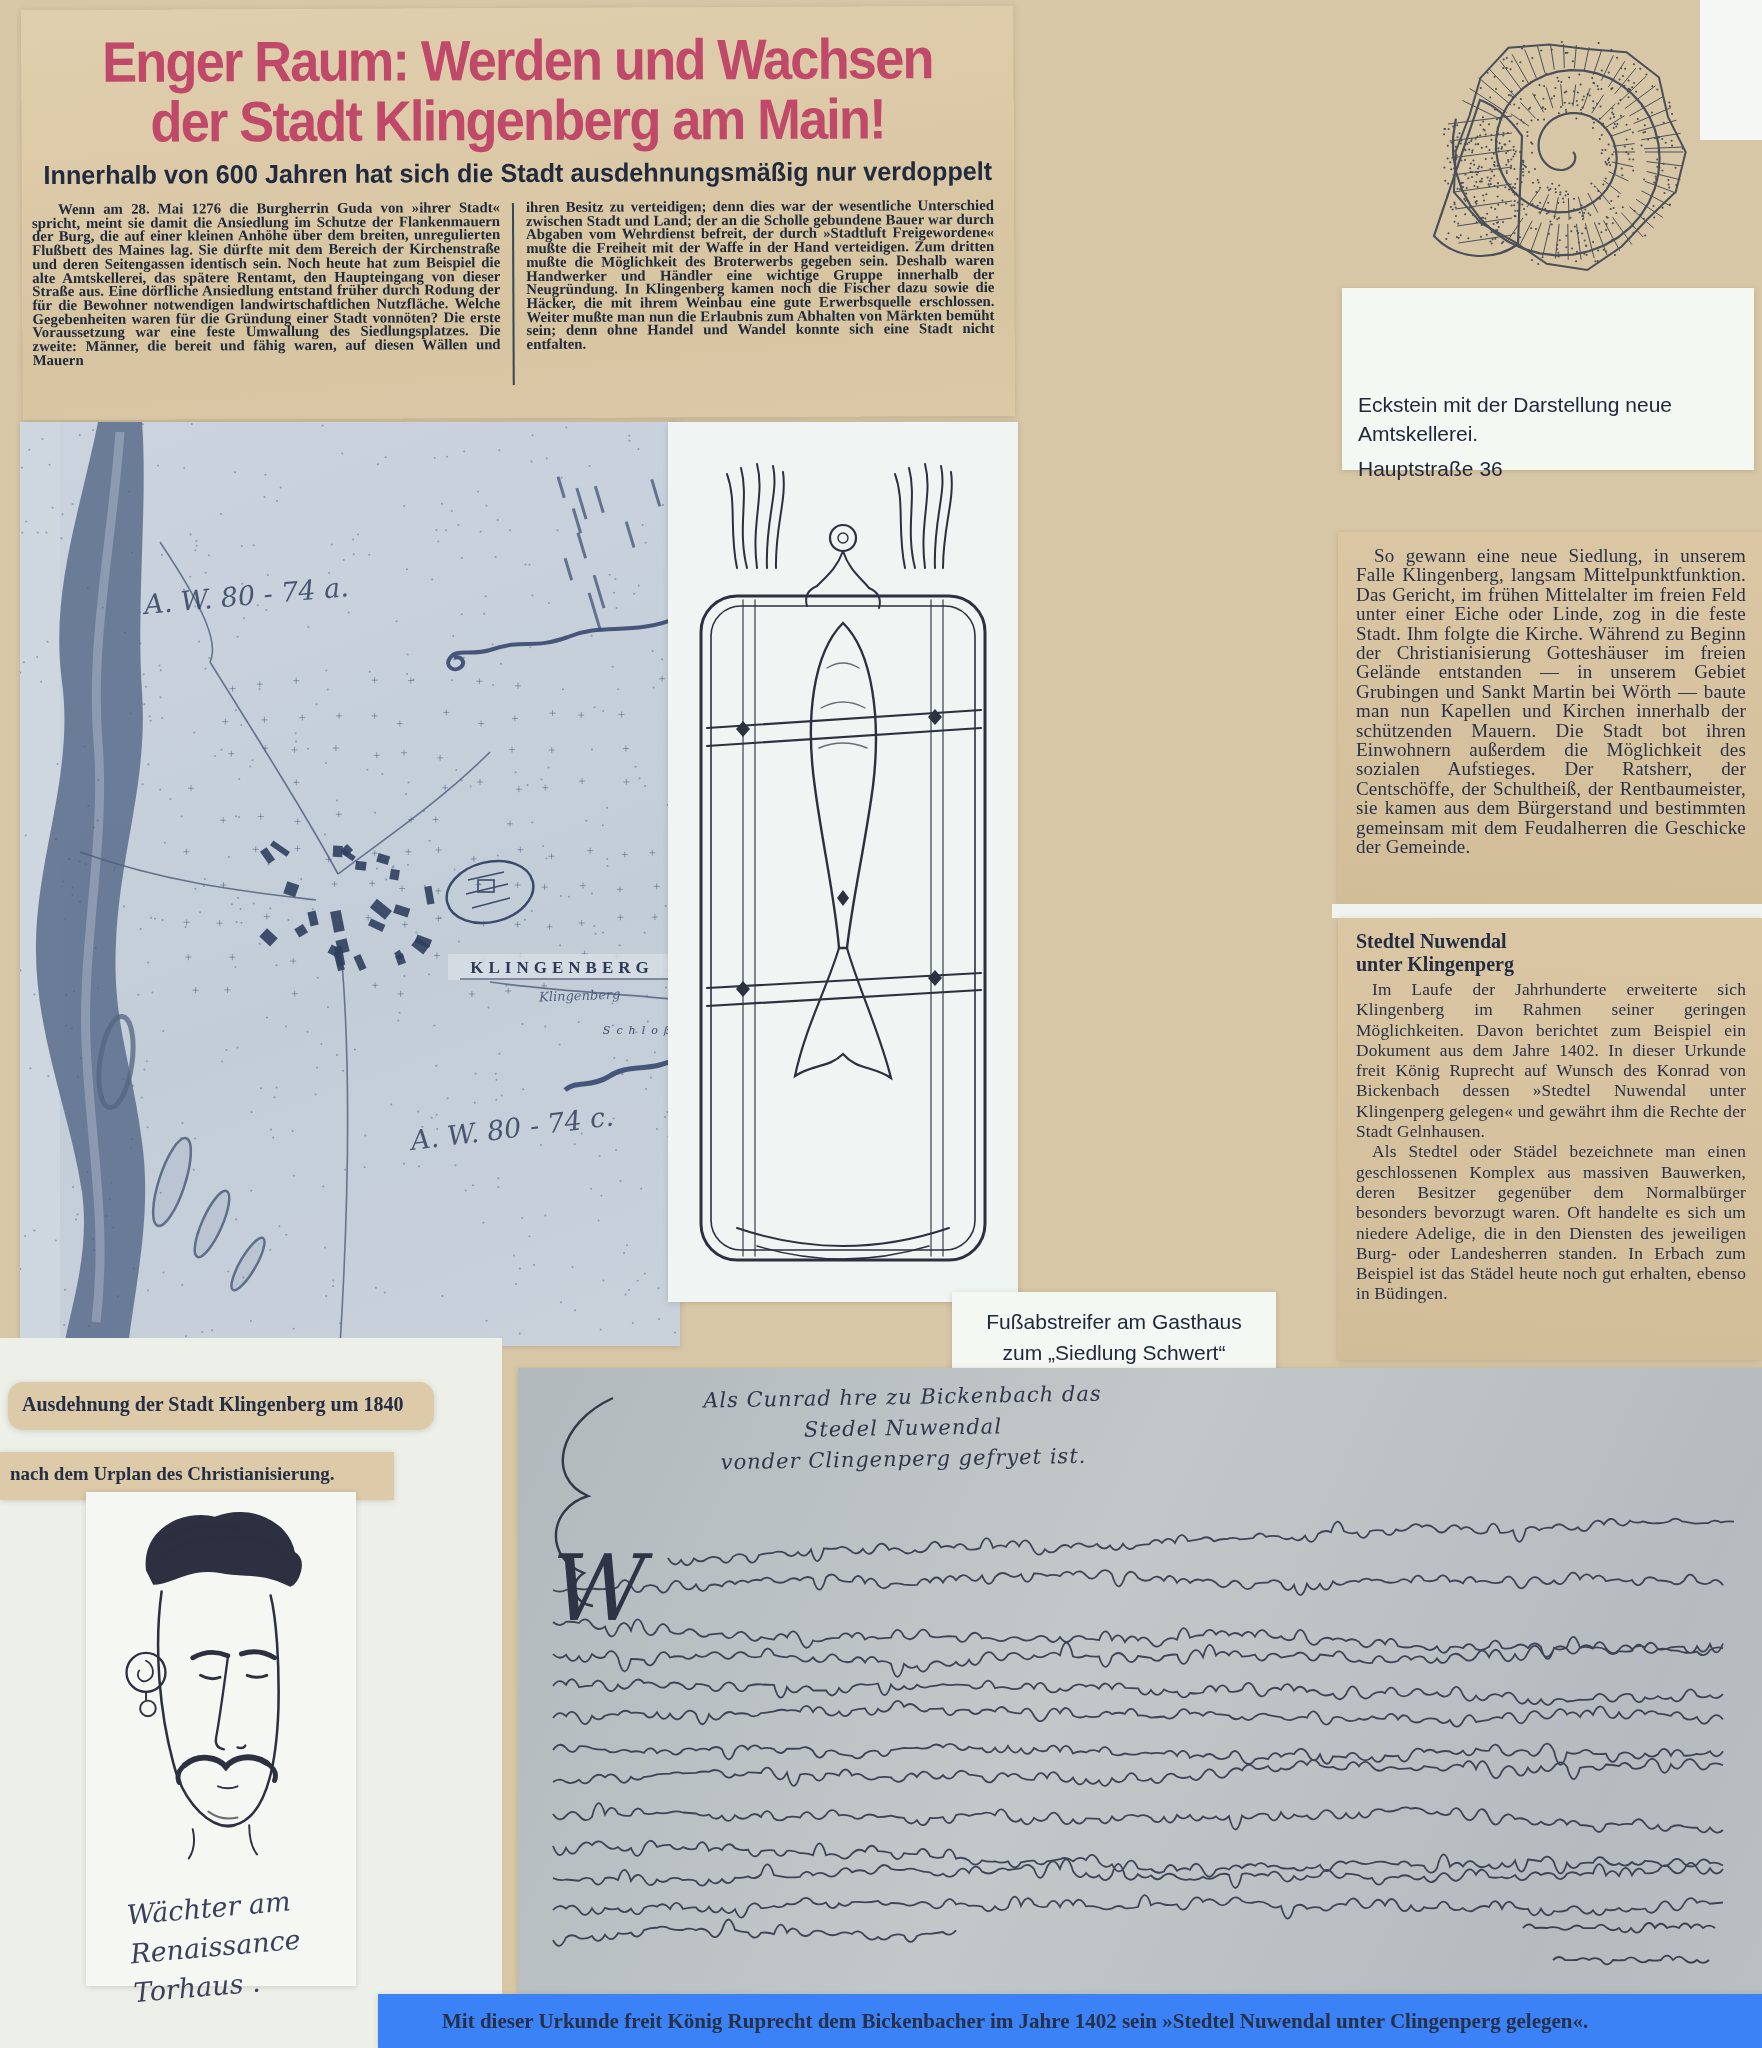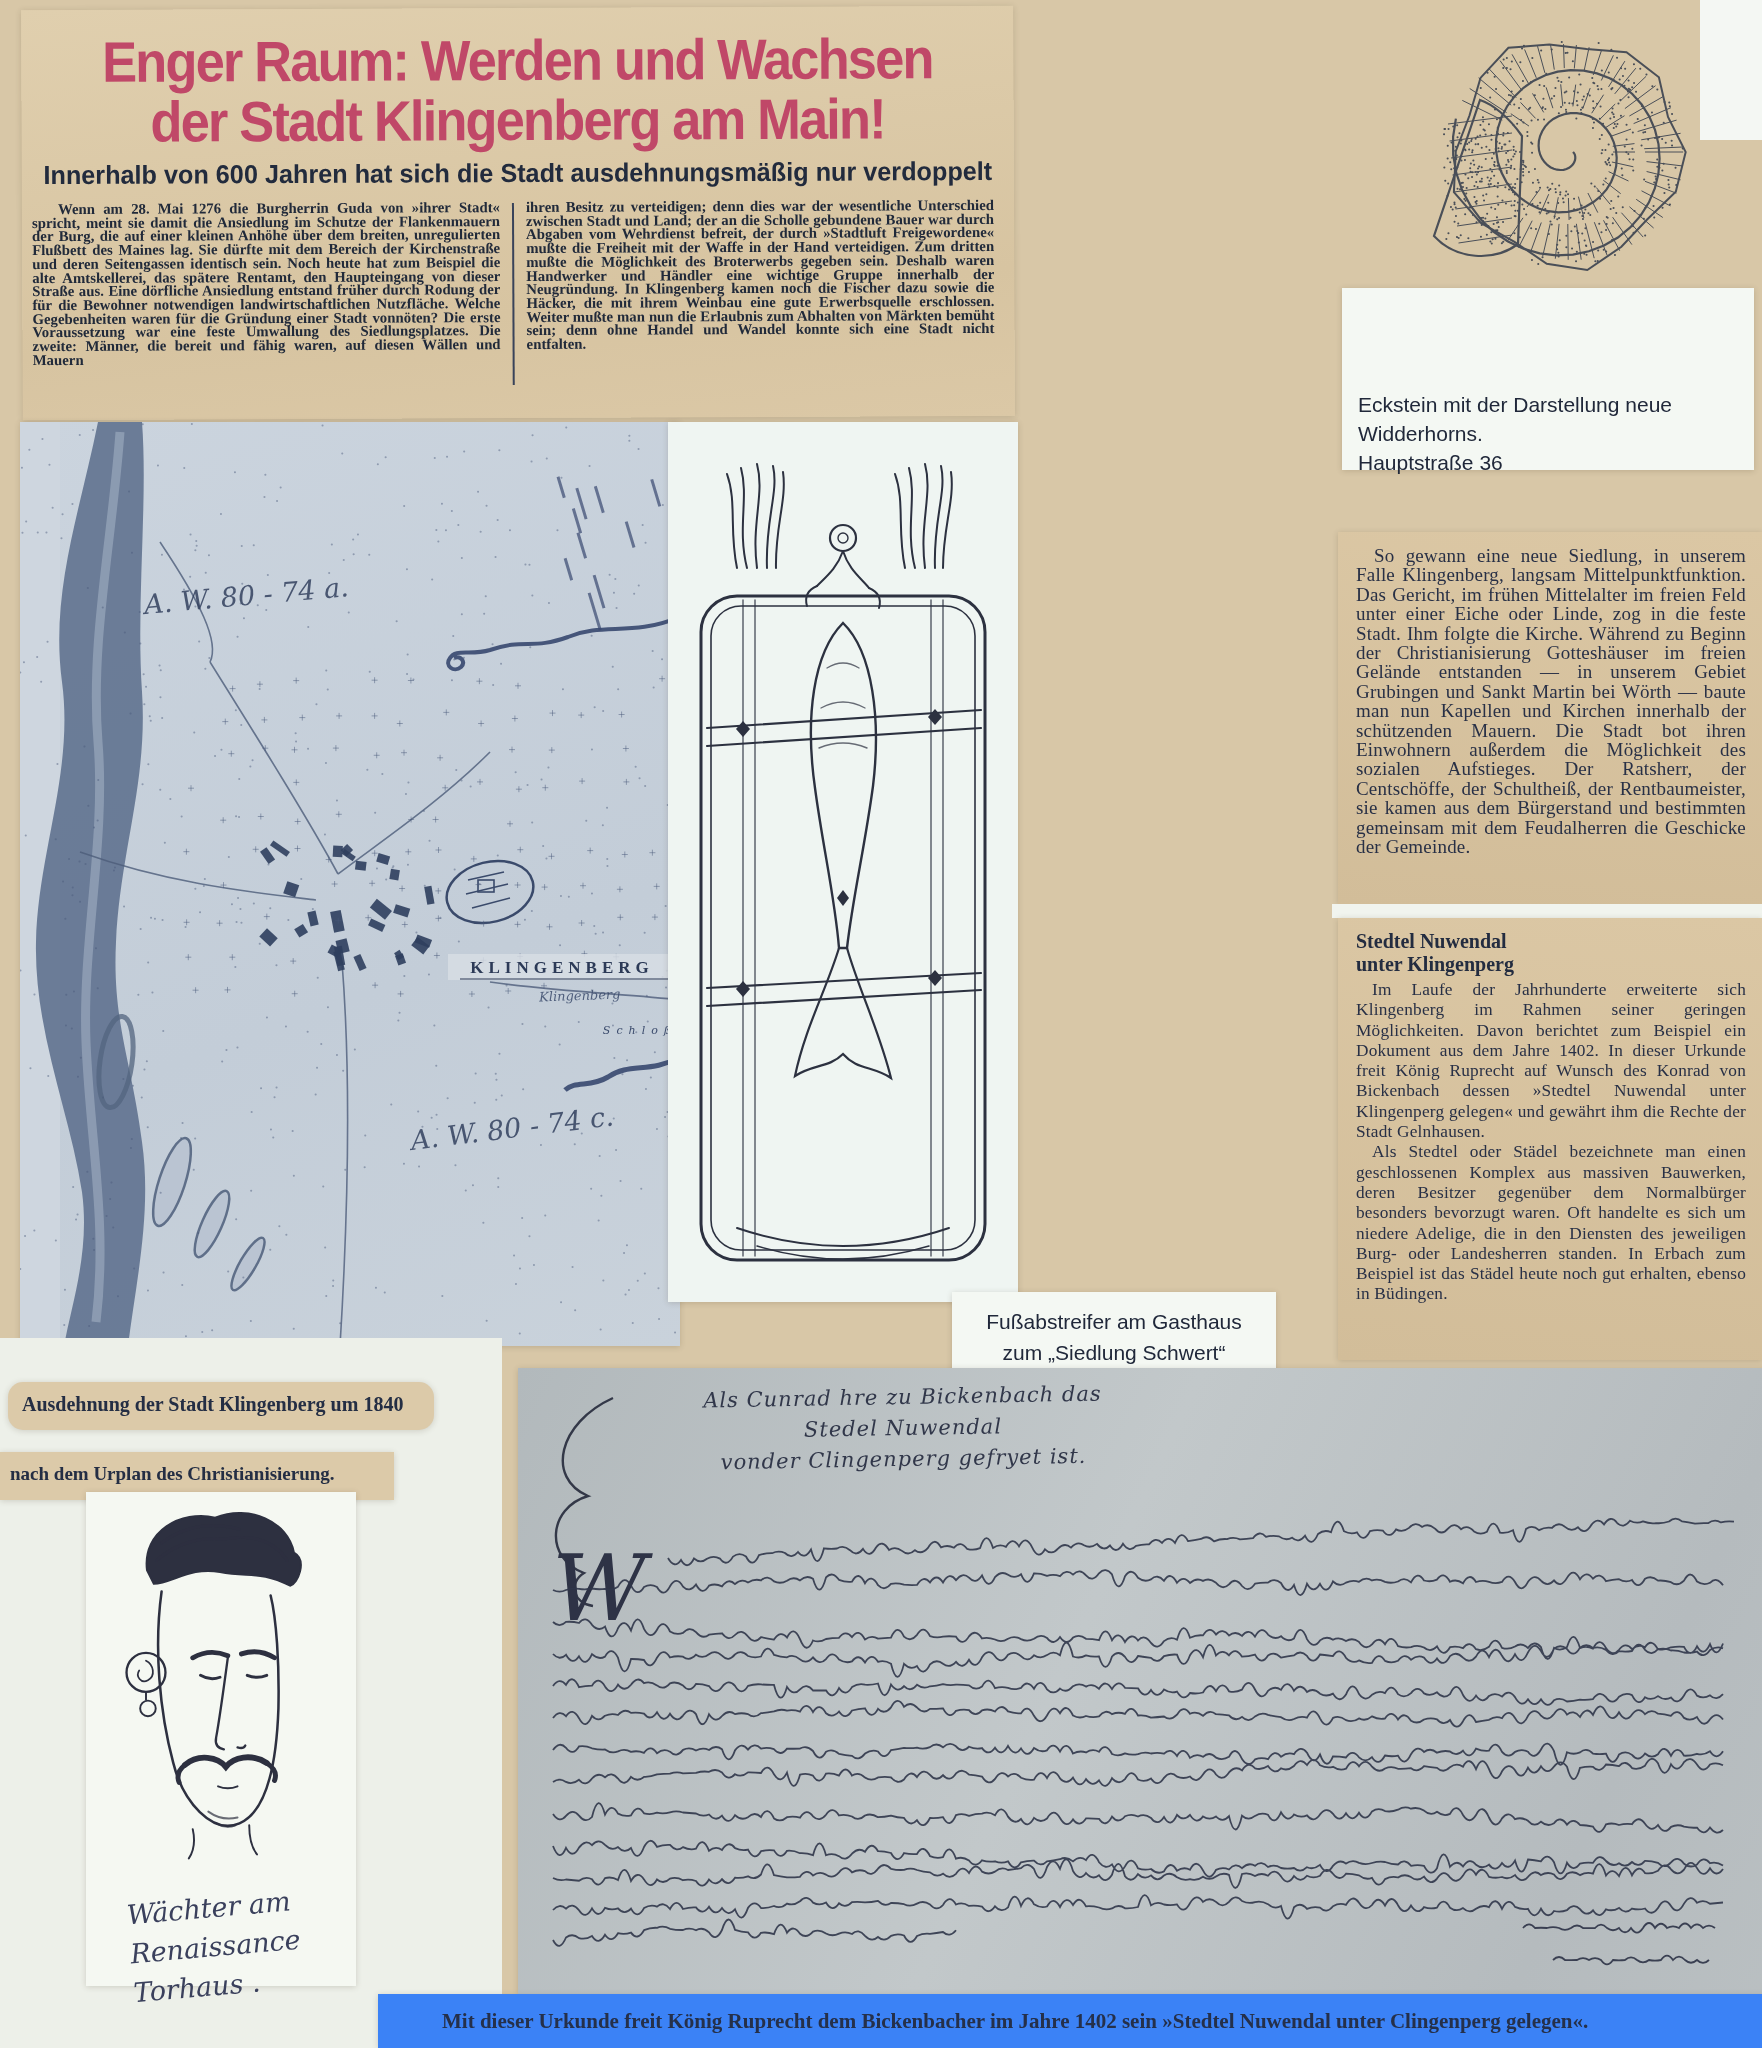--- a/index.html
+++ b/index.html
@@ -62,22 +62,22 @@
       <path id="ammo-ribs" stroke-width="1" d="M293.0 148.0L331.2 148.0M294.5 157.6L330.9 162.0M294.6 167.5L328.6 175.8M293.0 177.3L324.4 189.2M289.5 186.8L318.4 201.9M284.2 195.3L310.8 213.5M277.4 202.7L301.6 224.0M269.4 208.7L291.2 233.1M260.6 213.2L279.9 240.6M251.5 216.3L267.7 246.7M242.3 218.2L255.1 251.2M233.3 219.3L242.2 254.2M224.4 219.8L229.2 255.7M215.8 220.0L216.2 255.8M207.1 219.9L203.3 254.7M198.3 219.4L190.7 252.2M189.3 218.5L178.4 248.6M180.2 216.7L166.5 243.7M171.0 213.8L155.0 237.7M150.3 116.1L110.3 96.4M154.6 108.6L117.7 84.5M159.2 101.2L126.6 73.8M164.3 93.8L136.8 64.5M170.0 86.6L148.0 56.6M176.7 79.8L160.0 50.3M184.3 73.8L172.6 45.5M192.9 68.9L185.5 42.2M202.3 65.6L198.5 40.5M212.3 64.1L211.5 40.1M222.3 64.5L224.4 41.0M232.1 66.9L237.1 43.2M241.2 71.0L249.4 46.7M249.3 76.5L261.4 51.3M256.5 82.9L272.9 57.1M262.7 89.9L283.9 64.1M268.1 97.2L294.1 72.3M272.9 104.6L303.5 81.7M277.4 112.0L311.8 92.2M281.6 119.6L318.9 103.7M285.6 127.5L324.6 116.1M289.2 135.8L328.6 129.3M292.2 144.7L330.9 143.0M261.0 148.0L283.0 148.0M259.9 158.0L281.4 162.8M256.6 167.6L276.5 177.0M251.3 176.2L268.7 189.7M244.3 183.5L258.3 200.4M235.9 189.0L245.8 208.6M226.4 192.6L231.9 213.9M216.4 194.0L217.1 216.0M206.3 193.2L202.2 214.8M196.7 190.2L187.9 210.4M187.9 185.2L175.0 203.0M177.0 122.1L158.8 109.7M183.6 114.4L168.5 98.4M191.7 108.4L180.5 89.4M200.9 104.2L194.1 83.3M210.8 102.2L208.7 80.3M220.9 102.4L223.7 80.6M230.7 104.8L238.2 84.1M239.7 109.2L251.6 90.7M247.6 115.5L263.2 100.0M253.9 123.4L272.5 111.7M258.3 132.5L279.0 125.1M260.7 142.3L282.5 139.6"></path>
       <path id="ammo-dots" stroke-width="2" stroke-linecap="round" d="M264.1 148.0l.1 0M228.9 105.7l.1 0M246.6 38.9l.1 0M176.9 167.9l.1 0M266.2 192.4l.1 0M129.8 174.8l.1 0M156.0 156.0l.1 0M118.8 159.5l.1 0M253.4 158.0l.1 0M135.6 173.4l.1 0M217.3 99.2l.1 0M194.7 209.4l.1 0M144.0 85.0l.1 0M265.0 53.8l.1 0M212.7 88.6l.1 0M251.7 245.8l.1 0M170.3 200.6l.1 0M135.5 68.8l.1 0M180.3 54.0l.1 0M265.4 120.0l.1 0M232.2 249.7l.1 0M117.1 145.6l.1 0M272.4 81.8l.1 0M170.0 44.5l.1 0M109.4 179.1l.1 0M262.0 113.1l.1 0M261.5 204.1l.1 0M222.8 222.5l.1 0M185.7 176.0l.1 0M247.2 219.8l.1 0M264.2 208.9l.1 0M151.2 64.0l.1 0M266.4 99.6l.1 0M135.1 209.7l.1 0M128.1 131.5l.1 0M143.6 145.1l.1 0M162.6 150.1l.1 0M220.4 99.5l.1 0M145.4 161.8l.1 0M281.9 60.2l.1 0M172.6 161.7l.1 0M246.2 187.1l.1 0M249.8 66.5l.1 0M160.6 93.0l.1 0M330.7 144.4l.1 0M293.2 203.9l.1 0M260.8 219.3l.1 0M179.1 224.3l.1 0M194.2 69.7l.1 0M131.1 191.5l.1 0M241.3 103.9l.1 0M143.0 105.5l.1 0M180.9 178.7l.1 0M225.3 205.5l.1 0M242.2 79.3l.1 0M138.1 93.5l.1 0M250.3 146.1l.1 0M156.9 90.9l.1 0M114.2 189.5l.1 0M171.0 167.9l.1 0M245.5 82.1l.1 0M307.4 163.8l.1 0M218.4 213.8l.1 0M171.1 165.0l.1 0M142.6 72.8l.1 0M319.6 136.7l.1 0M188.0 183.8l.1 0M142.0 160.8l.1 0M154.1 148.9l.1 0M196.8 230.0l.1 0M183.9 225.1l.1 0M276.3 150.0l.1 0M267.6 75.4l.1 0M208.3 188.3l.1 0M207.0 214.0l.1 0M254.0 226.1l.1 0M281.1 222.3l.1 0M276.8 84.8l.1 0M281.5 228.8l.1 0M171.4 118.5l.1 0M222.0 205.2l.1 0M113.0 145.6l.1 0M213.5 191.4l.1 0M245.0 99.7l.1 0M125.5 132.5l.1 0M262.9 251.0l.1 0M249.4 85.1l.1 0M178.1 103.7l.1 0M206.1 198.9l.1 0M255.1 160.6l.1 0M239.3 179.6l.1 0M202.5 212.4l.1 0M288.2 64.8l.1 0M251.3 180.6l.1 0M214.3 243.3l.1 0M219.3 227.3l.1 0M162.9 184.1l.1 0M230.3 103.4l.1 0M130.9 113.3l.1 0M280.8 128.4l.1 0M233.3 205.4l.1 0M276.5 93.3l.1 0M170.9 77.1l.1 0M259.4 74.8l.1 0M299.9 108.6l.1 0M254.1 247.5l.1 0M293.1 128.1l.1 0M246.2 85.2l.1 0M232.1 209.1l.1 0M193.3 105.1l.1 0M307.2 132.9l.1 0M254.6 219.9l.1 0M156.3 179.9l.1 0M260.3 150.6l.1 0M230.5 95.8l.1 0M224.3 114.4l.1 0M258.3 114.6l.1 0M317.2 183.4l.1 0M247.7 135.0l.1 0M261.7 76.0l.1 0M317.8 102.3l.1 0M229.5 201.4l.1 0M190.5 253.3l.1 0M280.3 144.7l.1 0M178.9 77.9l.1 0M249.6 149.2l.1 0M291.3 128.5l.1 0M282.0 78.9l.1 0M242.7 182.5l.1 0M259.4 84.7l.1 0M162.7 196.9l.1 0M270.9 72.0l.1 0M278.1 85.7l.1 0M312.5 98.0l.1 0M205.4 73.7l.1 0M144.9 115.3l.1 0M146.4 144.3l.1 0M225.2 227.0l.1 0M253.4 146.0l.1 0M240.2 73.9l.1 0M213.9 105.7l.1 0M199.7 45.5l.1 0M236.4 209.3l.1 0M226.2 229.1l.1 0M145.6 192.6l.1 0M149.3 167.0l.1 0M261.4 110.3l.1 0M302.2 213.4l.1 0M306.3 133.4l.1 0M210.9 194.4l.1 0M205.1 245.2l.1 0M305.3 162.7l.1 0M149.6 144.7l.1 0M316.4 176.1l.1 0M203.4 184.9l.1 0M276.5 76.5l.1 0M272.7 142.6l.1 0M274.5 135.5l.1 0M198.4 217.4l.1 0M151.0 218.0l.1 0M200.2 179.7l.1 0M154.8 64.1l.1 0M234.2 242.1l.1 0M231.8 92.4l.1 0M159.8 57.6l.1 0M185.6 201.7l.1 0M180.2 139.7l.1 0M199.7 220.6l.1 0M123.6 140.2l.1 0M188.1 198.7l.1 0M254.4 159.7l.1 0M158.8 91.5l.1 0M140.0 154.2l.1 0M258.6 205.1l.1 0M251.0 119.7l.1 0M151.6 55.6l.1 0M162.2 100.6l.1 0M260.5 104.4l.1 0M256.0 156.0l.1 0M280.1 83.2l.1 0M171.2 158.3l.1 0M118.5 167.8l.1 0M262.7 119.9l.1 0M139.2 203.4l.1 0M230.2 229.4l.1 0M216.0 190.3l.1 0M184.4 188.0l.1 0M154.8 168.9l.1 0M139.3 228.2l.1 0M220.0 244.6l.1 0M264.2 122.5l.1 0M117.1 138.4l.1 0M179.1 138.6l.1 0M124.8 170.4l.1 0M171.3 157.0l.1 0M304.0 175.0l.1 0M249.8 131.0l.1 0M207.7 236.3l.1 0M128.7 83.9l.1 0M103.8 142.7l.1 0M129.7 163.2l.1 0M274.5 120.7l.1 0M259.4 85.2l.1 0M180.4 200.0l.1 0M260.0 236.1l.1 0M310.5 203.8l.1 0M171.9 41.8l.1 0M289.5 141.5l.1 0M168.8 95.1l.1 0M126.1 140.2l.1 0M158.7 164.2l.1 0M282.5 207.1l.1 0M277.5 155.3l.1 0M147.6 114.5l.1 0M211.6 198.3l.1 0M293.1 231.6l.1 0M109.3 136.5l.1 0M240.9 124.1l.1 0M199.7 94.5l.1 0M161.0 188.3l.1 0M249.4 228.3l.1 0M291.8 214.8l.1 0M196.9 186.3l.1 0M220.8 57.2l.1 0M255.6 213.7l.1 0M170.9 156.8l.1 0M296.1 135.5l.1 0M233.4 224.3l.1 0M222.0 87.2l.1 0M206.3 248.8l.1 0M198.3 185.1l.1 0M246.1 246.5l.1 0M214.1 187.5l.1 0M134.8 230.7l.1 0M316.6 180.4l.1 0M323.5 163.8l.1 0M292.1 175.6l.1 0M131.0 213.8l.1 0M212.7 98.7l.1 0M159.5 201.6l.1 0M288.2 210.7l.1 0M205.2 240.8l.1 0M110.9 183.1l.1 0M169.6 178.3l.1 0M224.0 257.2l.1 0M120.1 148.2l.1 0M258.1 161.2l.1 0M237.7 91.6l.1 0M317.9 200.6l.1 0M312.4 189.0l.1 0M155.8 129.0l.1 0M257.0 154.2l.1 0M268.3 96.0l.1 0M192.1 82.0l.1 0M113.5 196.7l.1 0M270.7 203.3l.1 0M163.5 212.2l.1 0M222.0 194.7l.1 0M174.2 210.6l.1 0M142.7 162.1l.1 0M303.0 133.9l.1 0M292.8 121.3l.1 0M313.7 138.7l.1 0M243.3 257.2l.1 0M305.2 155.6l.1 0M260.3 83.9l.1 0M172.0 205.1l.1 0M191.4 94.8l.1 0M185.9 115.8l.1 0M209.3 78.1l.1 0M154.8 54.0l.1 0M161.4 121.0l.1 0M259.3 45.7l.1 0M171.2 171.4l.1 0M273.1 64.7l.1 0M157.5 137.3l.1 0M146.8 147.3l.1 0M162.4 164.9l.1 0M240.8 115.0l.1 0M179.5 116.6l.1 0M213.6 48.9l.1 0M214.3 231.8l.1 0M320.0 110.0l.1 0M233.9 241.4l.1 0M311.6 159.8l.1 0M238.2 211.0l.1 0M165.8 198.5l.1 0M209.0 103.1l.1 0M253.7 174.6l.1 0M182.9 165.1l.1 0M124.5 218.2l.1 0M256.7 68.4l.1 0M190.8 103.2l.1 0M254.7 213.0l.1 0M146.1 130.1l.1 0M175.3 128.0l.1 0M159.6 87.4l.1 0M146.0 179.2l.1 0M105.1 121.3l.1 0M232.6 236.5l.1 0M160.9 183.3l.1 0M136.3 222.1l.1 0M131.1 117.5l.1 0M140.6 235.3l.1 0M269.0 64.2l.1 0M196.5 208.6l.1 0M154.7 166.9l.1 0M159.6 186.1l.1 0M229.3 108.9l.1 0M261.7 124.1l.1 0M215.4 48.8l.1 0M274.3 148.3l.1 0M202.1 92.1l.1 0M225.8 88.4l.1 0M120.9 211.1l.1 0M301.5 201.9l.1 0M275.9 87.5l.1 0M284.0 87.8l.1 0M158.5 65.2l.1 0M235.6 90.0l.1 0M310.1 135.0l.1 0M230.3 212.0l.1 0M227.7 208.4l.1 0M247.8 114.7l.1 0M146.0 178.9l.1 0M163.1 189.9l.1 0M186.6 178.4l.1 0M320.0 141.5l.1 0M190.4 103.9l.1 0M302.2 178.4l.1 0M192.0 115.5l.1 0M176.9 105.0l.1 0M241.0 238.0l.1 0M257.0 158.5l.1 0M169.1 116.1l.1 0M186.2 259.9l.1 0M165.3 174.9l.1 0M161.6 146.1l.1 0M234.5 250.8l.1 0M134.3 190.2l.1 0M193.2 205.0l.1 0M144.0 226.3l.1 0M145.7 123.7l.1 0M205.2 215.3l.1 0M126.1 139.9l.1 0M153.3 183.3l.1 0M225.4 101.3l.1 0M120.0 172.9l.1 0M207.1 181.4l.1 0M294.4 70.5l.1 0M180.0 148.7l.1 0M170.9 160.5l.1 0M179.9 256.1l.1 0M165.8 206.8l.1 0M165.1 119.7l.1 0M126.0 168.2l.1 0M260.1 108.6l.1 0M245.7 256.9l.1 0M108.0 185.2l.1 0M162.1 201.2l.1 0M118.0 203.5l.1 0M167.0 103.9l.1 0M248.5 102.6l.1 0M182.8 91.2l.1 0M187.5 208.3l.1 0M241.3 78.7l.1 0M142.1 171.8l.1 0M167.9 233.3l.1 0M173.9 163.0l.1 0M203.4 84.1l.1 0M269.7 164.6l.1 0M259.2 197.1l.1 0M214.2 108.1l.1 0M203.8 188.3l.1 0M206.6 252.5l.1 0M281.2 166.5l.1 0M122.1 160.8l.1 0M134.3 142.7l.1 0M175.4 131.9l.1 0M214.3 87.6l.1 0M317.2 98.6l.1 0M300.3 82.3l.1 0M256.6 140.4l.1 0M168.3 58.3l.1 0M324.2 180.9l.1 0M168.0 147.9l.1 0M146.7 223.0l.1 0M310.3 166.4l.1 0M228.5 80.4l.1 0M196.2 198.7l.1 0M147.4 165.4l.1 0M153.3 140.4l.1 0M230.9 215.0l.1 0M311.7 118.8l.1 0M189.1 46.6l.1 0M227.2 70.6l.1 0M195.6 183.5l.1 0M208.1 190.6l.1 0M285.7 114.9l.1 0M248.0 194.7l.1 0M226.8 238.6l.1 0M217.1 73.5l.1 0M241.1 97.2l.1 0M155.8 147.1l.1 0M206.5 76.9l.1 0M224.8 97.0l.1 0M209.7 38.1l.1 0M303.6 172.4l.1 0M187.5 80.9l.1 0M289.8 102.1l.1 0M130.8 216.8l.1 0M224.8 247.8l.1 0M124.2 178.0l.1 0M241.9 118.5l.1 0M270.3 171.3l.1 0M305.3 85.6l.1 0M206.8 109.2l.1 0M268.9 111.7l.1 0M281.2 155.4l.1 0M168.6 165.2l.1 0M98.9 203.0l.1 0M112.9 155.9l.1 0M119.2 137.1l.1 0M129.3 214.0l.1 0M139.4 135.7l.1 0M104.8 151.4l.1 0M144.8 137.8l.1 0M153.9 199.4l.1 0M127.1 162.6l.1 0M96.1 179.6l.1 0M140.0 167.5l.1 0M142.5 157.9l.1 0M163.3 206.7l.1 0M146.2 200.8l.1 0M102.5 200.2l.1 0M128.1 213.9l.1 0M103.9 212.0l.1 0M95.7 141.7l.1 0M161.3 152.5l.1 0M156.5 157.7l.1 0M123.7 168.1l.1 0M154.3 160.7l.1 0M94.3 235.0l.1 0M112.3 195.0l.1 0M138.3 165.1l.1 0M102.1 164.2l.1 0M98.2 158.2l.1 0M146.1 218.2l.1 0M149.9 143.0l.1 0M120.5 146.3l.1 0M128.4 121.1l.1 0M109.4 156.5l.1 0M136.9 120.2l.1 0M141.6 219.9l.1 0M113.4 170.4l.1 0M95.6 154.5l.1 0M123.5 197.9l.1 0M99.2 165.3l.1 0M136.6 180.3l.1 0M100.6 205.4l.1 0M123.6 134.7l.1 0M120.2 168.3l.1 0M149.8 239.3l.1 0M99.5 138.5l.1 0M95.5 191.7l.1 0M145.3 226.3l.1 0M137.5 176.7l.1 0M133.6 130.4l.1 0M105.3 163.2l.1 0M124.4 199.8l.1 0M151.2 131.5l.1 0M126.8 216.4l.1 0M132.0 196.5l.1 0M137.4 146.1l.1 0M121.3 156.6l.1 0M115.1 140.1l.1 0M138.8 180.0l.1 0M138.9 174.5l.1 0M92.3 163.6l.1 0M144.9 213.3l.1 0M104.9 232.9l.1 0M163.1 180.0l.1 0M108.7 231.3l.1 0M152.4 140.4l.1 0M113.1 210.3l.1 0M143.1 204.9l.1 0M128.7 177.4l.1 0M114.6 184.0l.1 0M128.9 232.7l.1 0M133.3 214.5l.1 0M102.5 217.7l.1 0M162.4 229.3l.1 0M151.2 237.8l.1 0M110.8 178.8l.1 0M132.7 126.6l.1 0M145.6 183.3l.1 0M139.7 239.6l.1 0M145.0 218.8l.1 0M118.1 164.3l.1 0M161.6 142.7l.1 0M126.0 164.5l.1 0M101.7 146.7l.1 0M162.6 211.9l.1 0M125.6 182.9l.1 0M122.4 193.1l.1 0M131.5 125.4l.1 0M129.7 221.0l.1 0M92.4 124.9l.1 0M92.0 130.2l.1 0M139.4 130.9l.1 0M104.2 154.9l.1 0M103.7 203.5l.1 0M116.3 234.3l.1 0M105.5 184.8l.1 0M142.4 181.9l.1 0M162.8 190.5l.1 0M151.5 129.0l.1 0M159.1 161.7l.1 0M113.4 146.2l.1 0M119.7 134.9l.1 0M96.4 229.3l.1 0M106.2 219.4l.1 0M116.2 174.2l.1 0M129.7 143.8l.1 0M133.7 155.1l.1 0M102.4 198.4l.1 0M143.4 234.8l.1 0M96.5 125.1l.1 0M124.7 196.9l.1 0M147.6 139.3l.1 0M108.8 139.4l.1 0M122.4 182.0l.1 0M157.0 185.5l.1 0M145.1 127.9l.1 0M101.2 122.4l.1 0M127.9 177.6l.1 0M129.7 177.6l.1 0M105.5 133.3l.1 0M131.9 219.9l.1 0M150.4 196.6l.1 0M106.6 234.0l.1 0M141.8 149.8l.1 0M93.2 176.7l.1 0M163.8 147.4l.1 0M103.6 169.7l.1 0M137.3 182.6l.1 0M93.0 125.1l.1 0M138.3 237.4l.1 0M107.4 129.2l.1 0M159.3 155.6l.1 0"></path>
       <path d="M128,96 L82,232 C104,256 142,258 166,240 L170,132 C156,112 140,100 128,96 Z" stroke-width="2.2"></path>
       <path id="ammo-wedge-hatch" stroke-width="1" d="M96.0 120L160 112M97.5 137L160 129M99.0 154L160 146M100.5 171L160 163M102.0 188L160 180M103.5 205L160 197M105.0 222L160 214M106.5 239L160 231"></path>
     </g>
   </svg>
 
   <div class="clip whitecard" style="left:1342px;top:288px;width:412px;height:182px;">
     <div class="capsans" style="padding:102px 0 0 16px;">
       <div>Eckstein mit der Darstellung neue</div>
-      <div>Widderhorns.</div>
-      <div style="">Hauptstraße 36</div>
+      <div>Amtskellerei.</div>
+      <div style="margin-top:6px;">Hauptstraße 36</div>
     </div>
   </div>
 
   <svg class="clip" style="left:20px;top:422px;background:linear-gradient(160deg,#cbd4de,#c3cdd8 60%,#c9d2db);" width="660" height="924" viewBox="0 0 660 924">
     <rect x="0" y="0" width="40" height="924" fill="#ced6df"></rect>
     <path d="M78,0 C60,90 30,170 42,260 C54,350 18,430 16,520 C14,610 50,690 62,770 C70,830 52,880 44,924 L108,924 C116,860 132,790 122,720 C112,640 92,600 96,520 C100,430 128,360 122,270 C116,180 128,80 122,0 Z" fill="#5d6f8d" opacity=".88"></path>
     <path d="M100,10 C92,120 70,220 78,320 C86,420 62,520 66,620 C70,720 88,800 76,900" stroke="#93a3b8" stroke-width="9" fill="none" opacity=".8"></path>
     <ellipse cx="96" cy="640" rx="16" ry="46" transform="rotate(8 96 640)" stroke="#53647f" stroke-width="5" fill="none" opacity=".75"></ellipse>
     <g stroke="#4e5f7c" stroke-width="2.5" fill="#b9c3d1" opacity=".85">
       <ellipse cx="152" cy="760" rx="13" ry="46" transform="rotate(18 152 760)"></ellipse>

